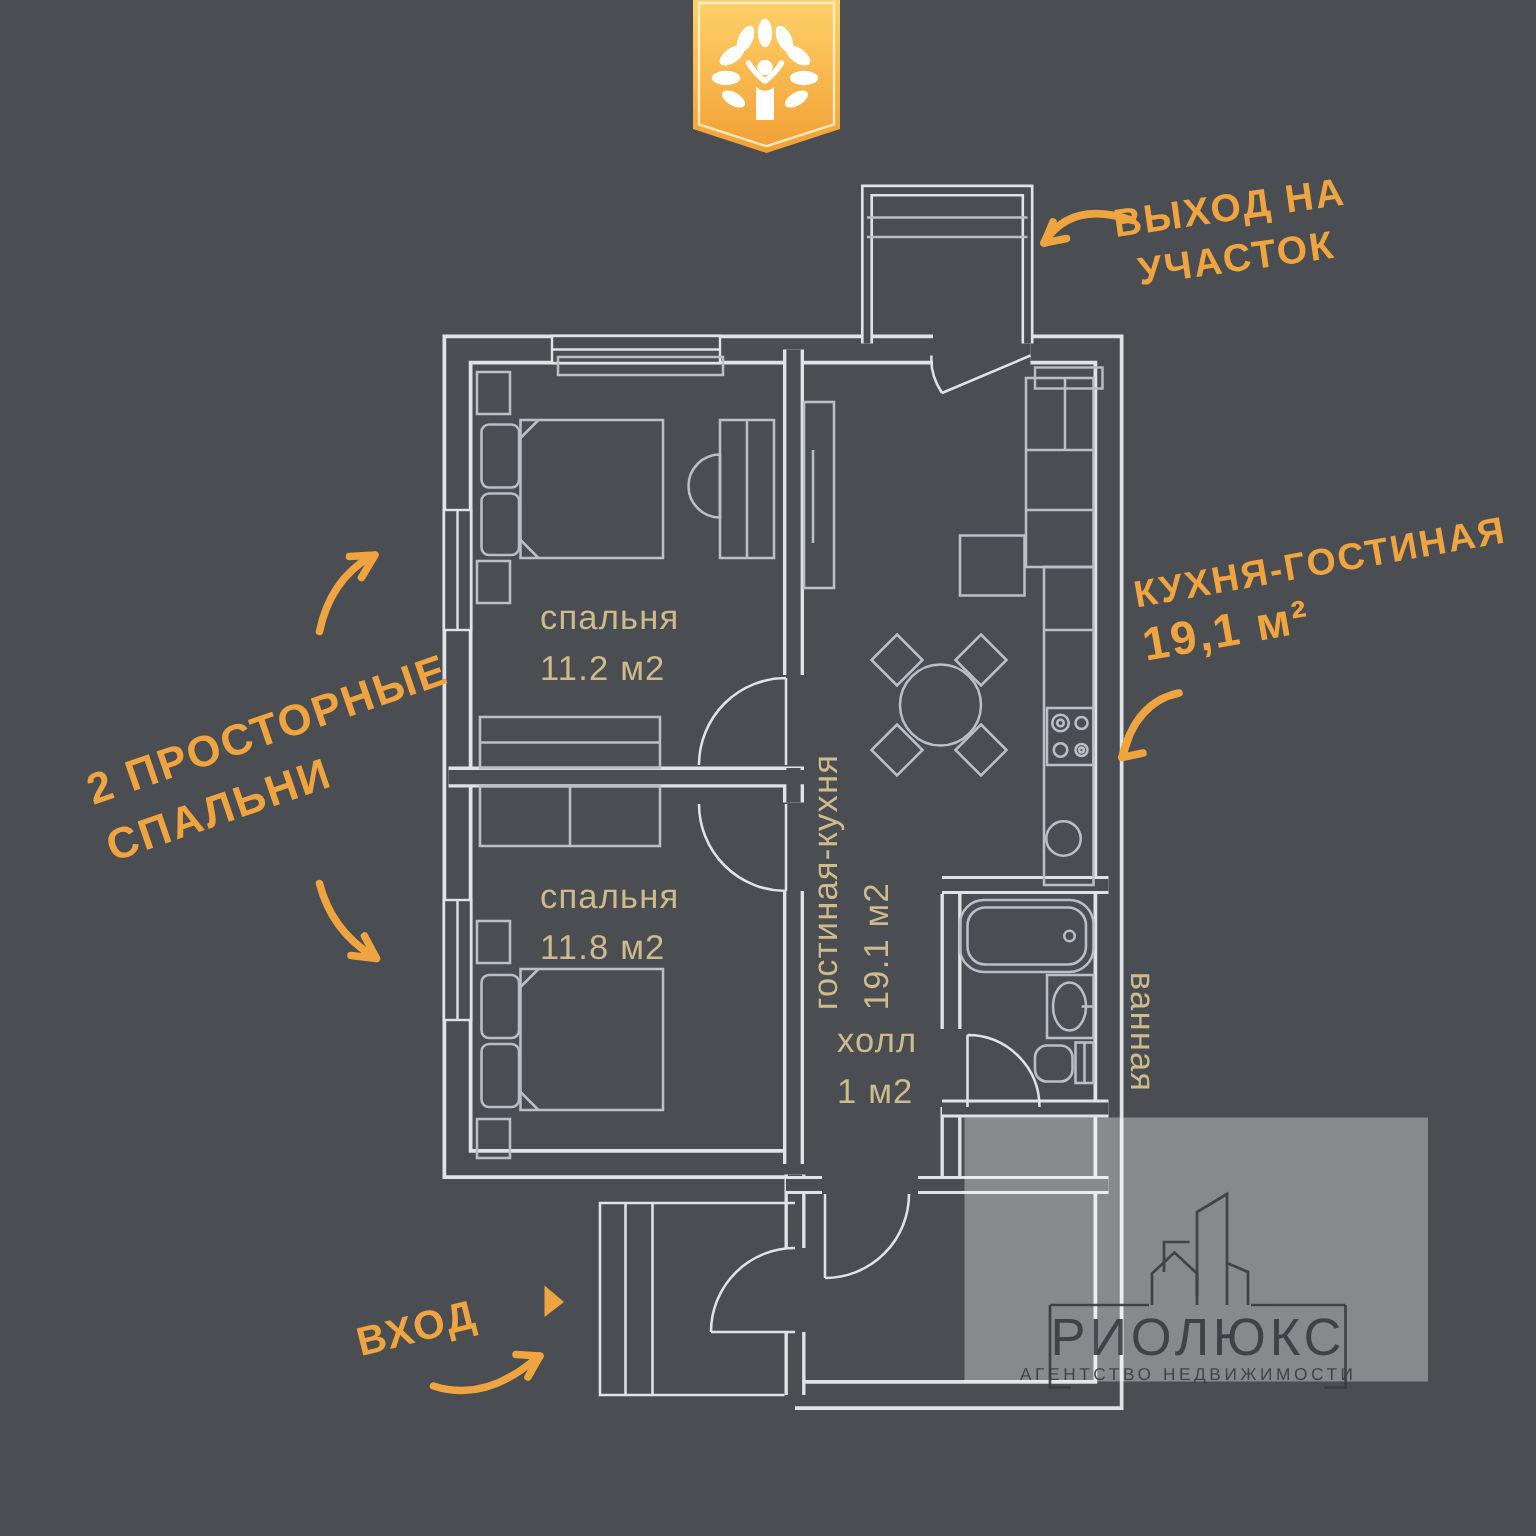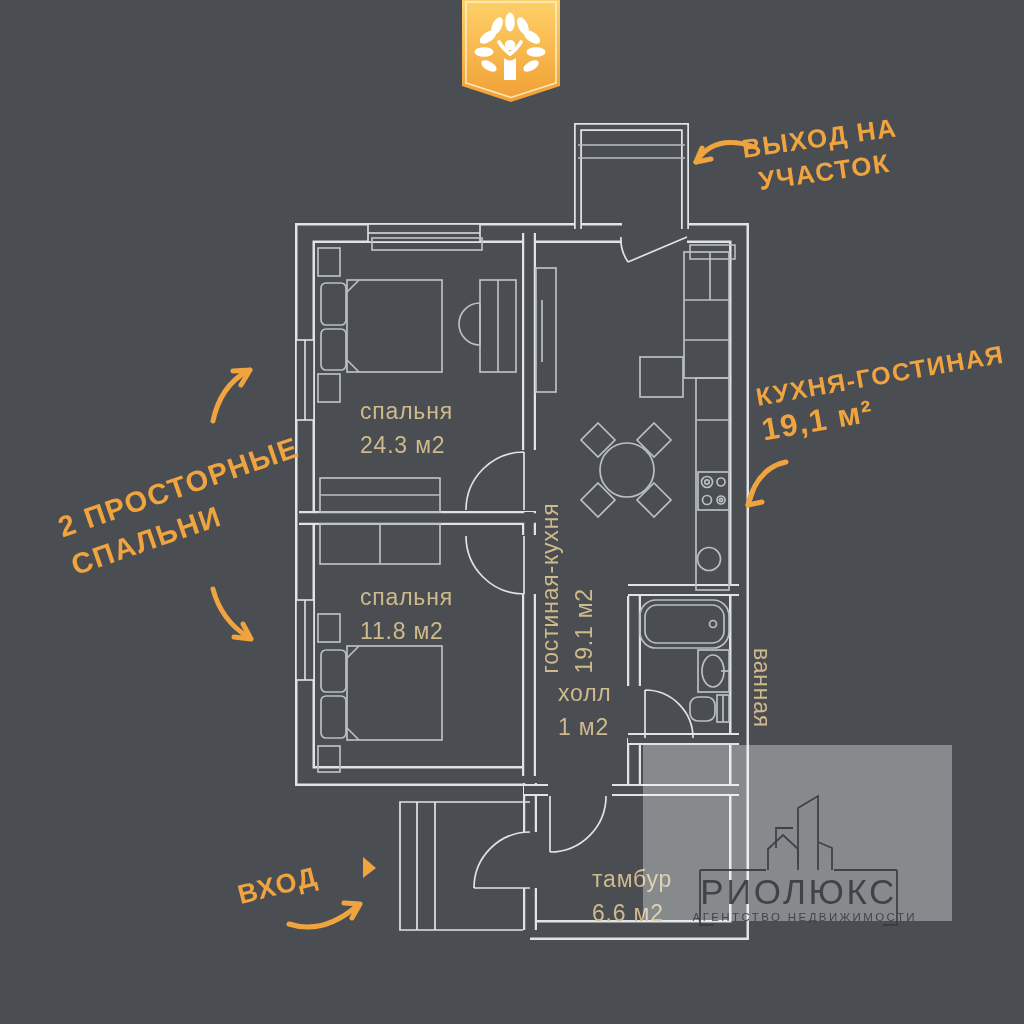--- a/index.html
+++ b/index.html
@@ -28,21 +28,21 @@
   .ann-entrance{font-size:27px;transform:translate(-50%,-50%) rotate(-14deg);}
   .wm-panel{
     position:absolute;left:643px;top:745px;width:309px;height:176px;
     background:rgba(255,255,255,0.34);
   }
   .wm-brand{
     position:absolute;left:57px;top:127px;width:197px;text-align:center;
     font-size:35px;letter-spacing:2.5px;color:#383c41;opacity:0.9;
   }
   .wm-sub{
-    position:absolute;left:37px;top:166px;width:237px;text-align:right;
+    position:absolute;left:37px;top:166px;width:237px;text-align:left;
     font-size:11.5px;letter-spacing:2.4px;color:#383c41;opacity:0.9;
   }
 </style>
 </head>
 <body>
 
 <div class="stage">
 
   <svg width="1024" height="1024" viewBox="0 0 1024 1024">
     <defs>
@@ -183,40 +183,36 @@
         <circle cx="510" cy="45" r="5.2"></circle>
         <path d="M510,54 Q504,50 499,42" stroke="#ffffff" stroke-width="3.6" fill="none" stroke-linecap="round"></path>
         <path d="M510,54 Q516,50 521,42" stroke="#ffffff" stroke-width="3.6" fill="none" stroke-linecap="round"></path>
         <path d="M504,80 L504,58 Q510,63 516,58 L516,80 Z"></path>
       </g>
     </g>
   </svg>
 
   <div class="room-label" style="left:360px;top:394px;">
     <span>спальня</span>
-    <span>24.3 м2</span>
+    <span>11.2 м2</span>
   </div>
   <div class="room-label" style="left:360px;top:580px;">
     <span>спальня</span>
     <span>11.8 м2</span>
   </div>
   <div class="room-label vert" style="left:567px;top:588px;">
     <span>гостиная-кухня</span>
     <span>19.1 м2</span>
   </div>
   <div class="room-label" style="left:558px;top:676px;">
     <span>холл</span>
     <span>1 м2</span>
   </div>
   <div class="room-label vert-cw" style="left:762px;top:688px;">
     <span>ванная</span>
-  </div>
-  <div class="room-label" style="left:592px;top:862px;">
-    <span>тамбур</span>
-    <span>6.6 м2</span>
   </div>
 
   <div class="wm-panel">
     <svg width="309" height="238" viewBox="0 0 309 238">
       <g stroke="#383c41" stroke-width="1.8" fill="none" opacity="0.9">
         <path d="M125,125 L125,104 L140,90 L155,104 L155,125"></path>
         <path d="M133,103 L133,83 L150,83"></path>
         <path d="M155,119 L155,63 L175,51 L175,125"></path>
         <path d="M175,97 L189,103 L189,125"></path>
         <path d="M57,125 L123,125 M191,125 L254,125 M57,125 L57,180 L71,180 M254,125 L254,180 L240,180"></path>

